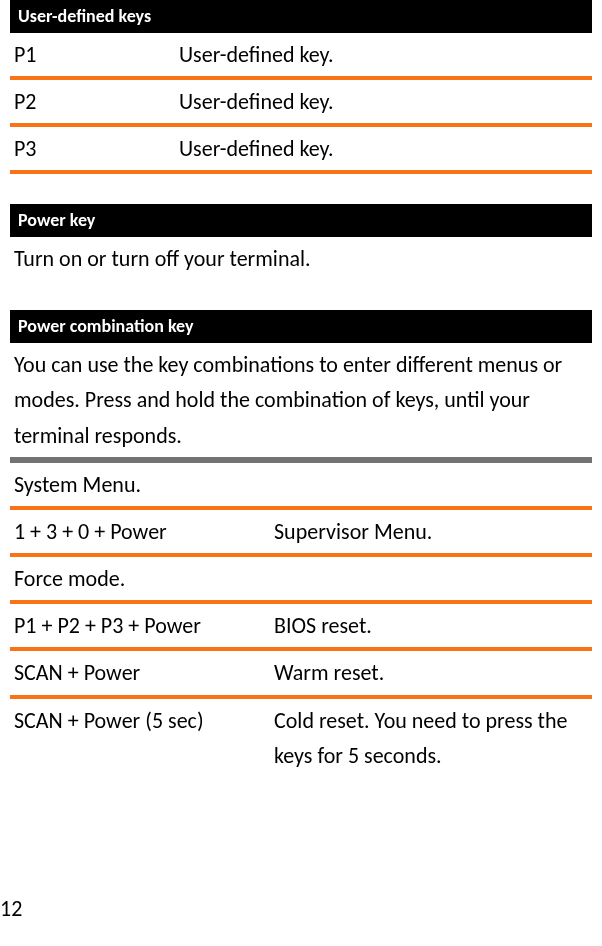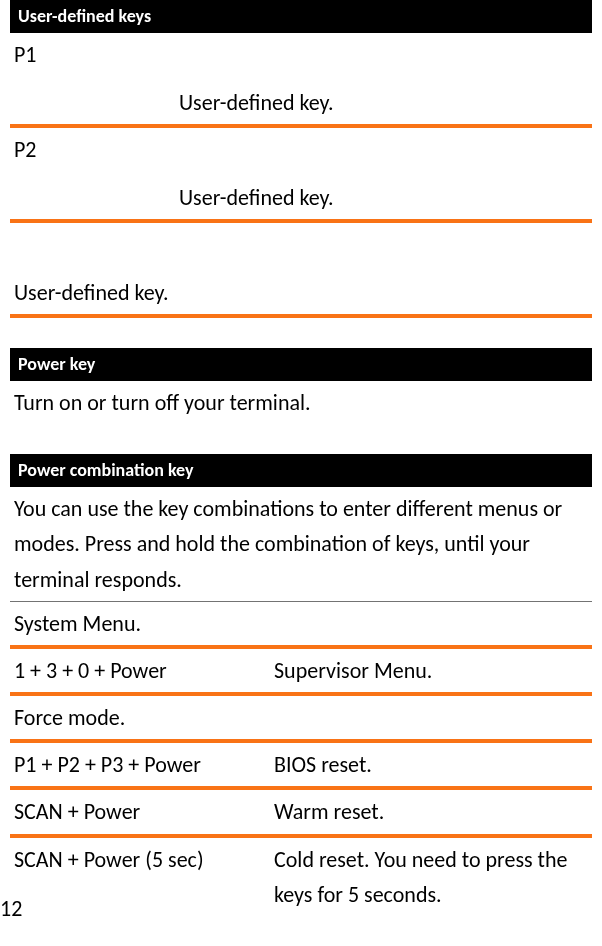--- a/index.html
+++ b/index.html
@@ -31,34 +31,33 @@
     }
     .table-row.no-border {
       border-bottom: none;
     }
     .col-key {
       width: 165px;
       flex-shrink: 0;
     }
     .col-desc {
       flex: 1;
-      margin-top: 48px;
     }
     .col-combo {
       width: 260px;
       flex-shrink: 0;
     }
     .col-combo-desc {
       flex: 1;
     }
     .section-text {
       padding: 4px 4px 4px 4px;
     }
     .section-text.bordered {
-      border-bottom: 1px solid #737373;
+      border-bottom: 6px solid #737373;
     }
     .spacer {
       height: 30px;
     }
     .page-number {
       position: absolute;
       bottom: 20px;
       left: 0;
       right: 0;
       text-align: left;
@@ -71,20 +70,21 @@
 <div class="section-header">User-defined keys</div>
 <div class="table-row">
   <div class="col-key">P1</div>
   <div class="col-desc">User-defined key.</div>
 </div>
 <div class="table-row">
   <div class="col-key">P2</div>
   <div class="col-desc">User-defined key.</div>
 </div>
 <div class="table-row">
+  <div class="col-key">P3</div>
   <div class="col-desc">User-defined key.</div>
 </div>
 
 <div class="spacer"></div>
 
 <div class="section-header">Power key</div>
 <div class="section-text">Turn on or turn off your terminal.</div>
 
 <div class="spacer"></div>
 

